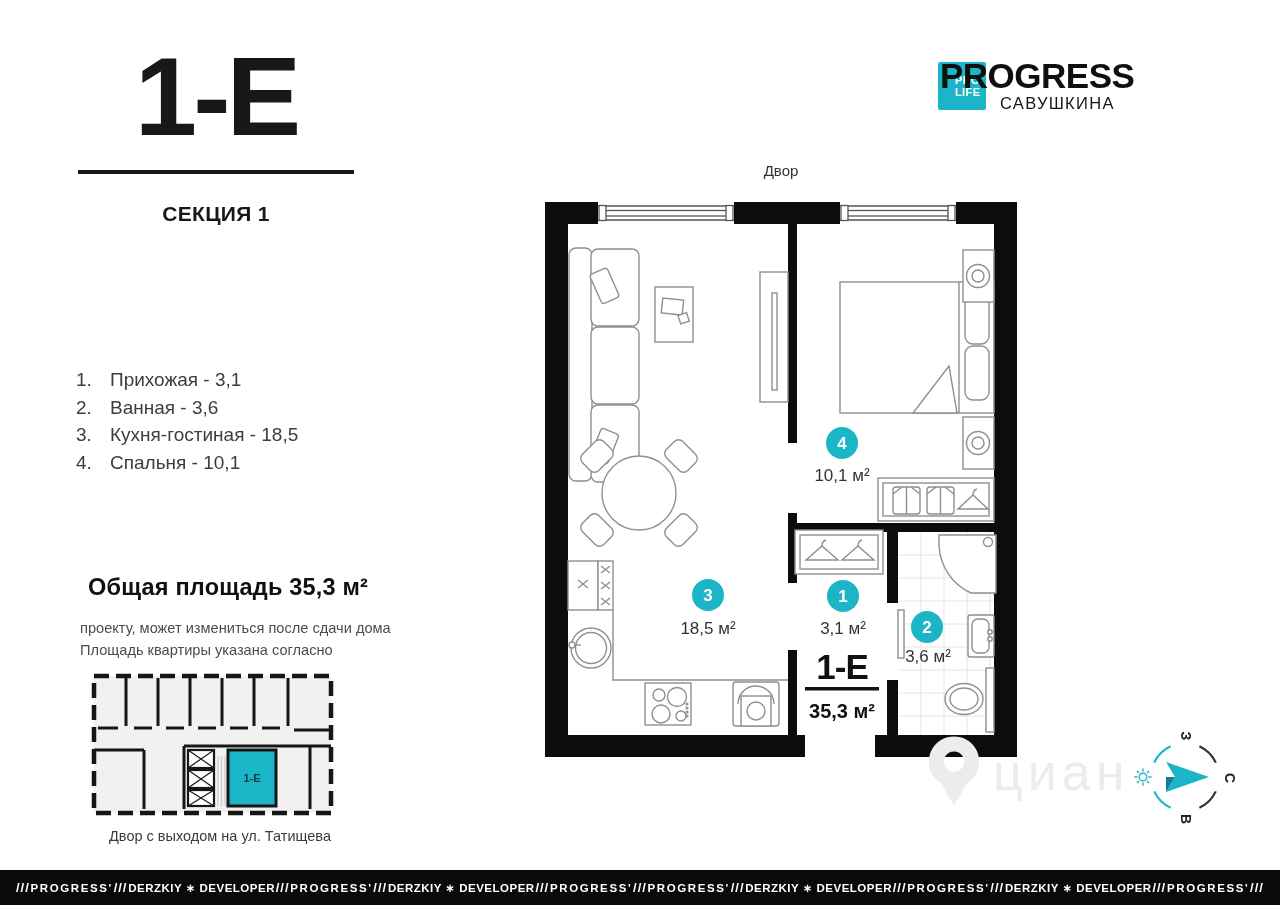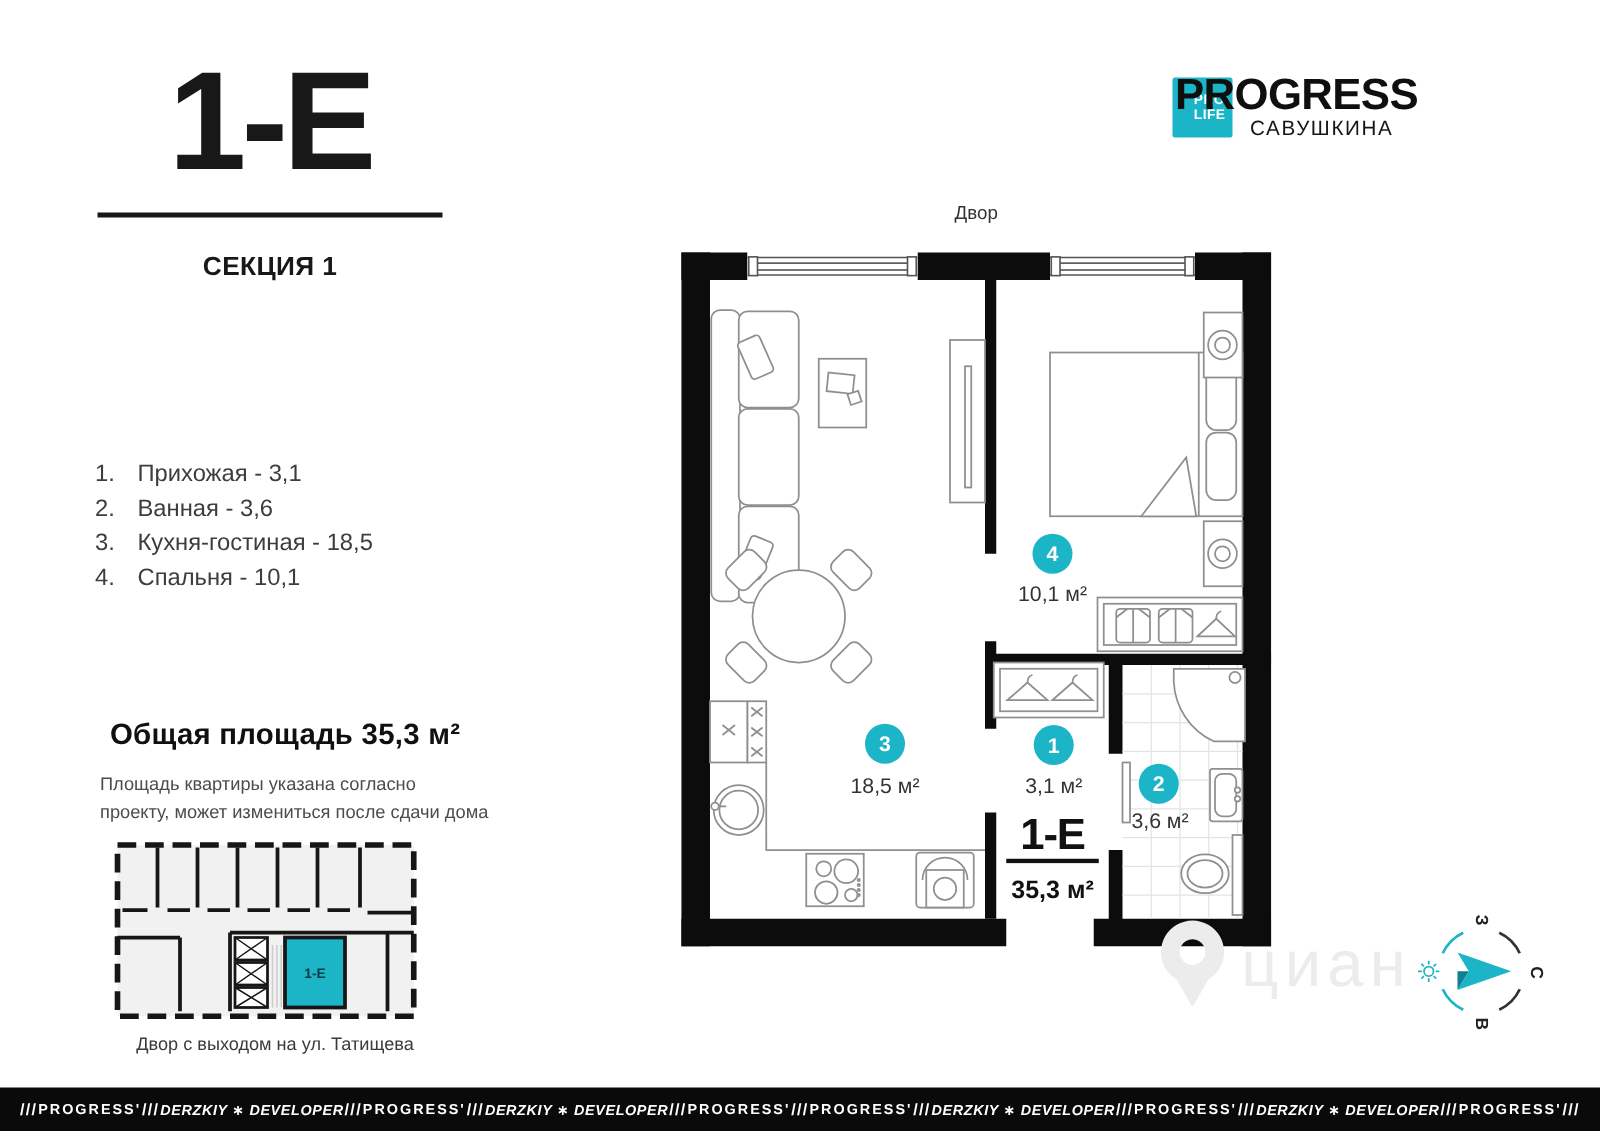--- a/index.html
+++ b/index.html
@@ -26,21 +26,21 @@
   .yard-label{left:545px;top:162px;width:472px;text-align:center;font-size:15px;color:#333;}
   
   .watermark{left:925px;top:734px;display:flex;align-items:center;z-index:5;}
   .wm-text{font-size:52px;font-weight:400;letter-spacing:5px;color:#ececec;margin-left:10px;line-height:74px;}
   
   .footer{left:0;right:0;bottom:0;height:35px;background:#0a0a0a;display:flex;align-items:center;
           justify-content:space-between;padding:0 16px;}
   .footer span{white-space:nowrap;color:#fff;font-weight:700;}
   .footer .sep{font-size:13px;letter-spacing:1px;}
   .footer .brand{font-size:11.5px;letter-spacing:1.6px;}
-  .footer .dev{font-size:11.5px;letter-spacing:.5px;font-style:italic;}
+  .footer .dev{font-size:11.5px;letter-spacing:.5px;}
   svg text{font-family:"Liberation Sans","DejaVu Sans",sans-serif;}
 </style>
 </head>
 <body>
 
 <div id="page">
 
   <div class="abs title-block">
     <div class="unit-title">1-Е</div>
     <span class="title-rule"></span>
@@ -61,22 +61,22 @@
       <span>Кухня-гостиная - 18,5</span>
     </div>
     <div class="room-row">
       <span class="room-num">4.</span>
       <span>Спальня - 10,1</span>
     </div>
   </div>
 
   <div class="abs total-title">Общая площадь 35,3 м²</div>
   <div class="abs disclaimer">
+    <div>проекту, может измениться после сдачи дома</div>
     <div>Площадь квартиры указана согласно</div>
-    <div>проекту, может измениться после сдачи дома</div>
   </div>
 
   <svg class="abs" style="left:88px;top:670px;" width="264" height="150" viewBox="0 0 264 150">
     <rect x="6" y="6" width="237" height="137" fill="#f1f1f1" stroke="#161616" stroke-width="4.5" stroke-dasharray="15 7"></rect>
     <g stroke="#161616" stroke-width="3" fill="none">
       <path d="M38 8 V56 M70 8 V56 M102 8 V56 M134 8 V56 M166 8 V56 M200 8 V56"></path>
       <path d="M10 58 H30 M46 58 H64 M78 58 H96 M110 58 H128 M142 58 H160 M174 58 H192"></path>
       <path d="M206 60 H242 M222 76 V139"></path>
       <path d="M96 76 H243 M96 76 V139"></path>
       <path d="M6 80 H56 M56 80 V139"></path>

